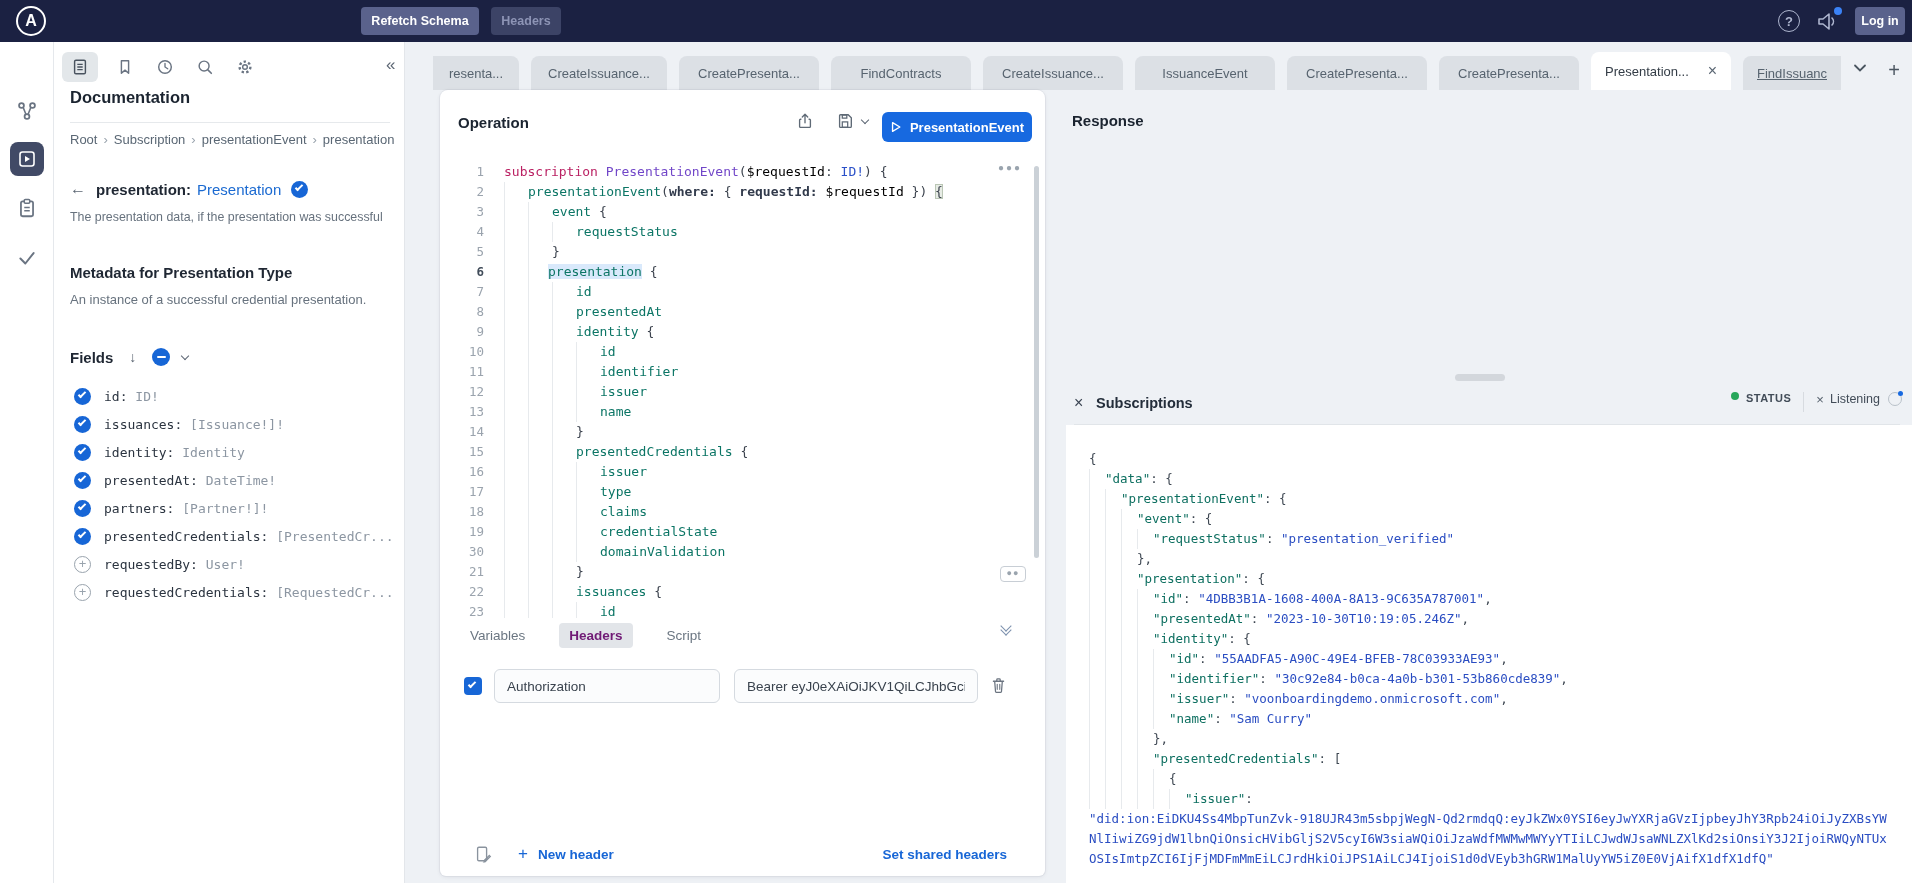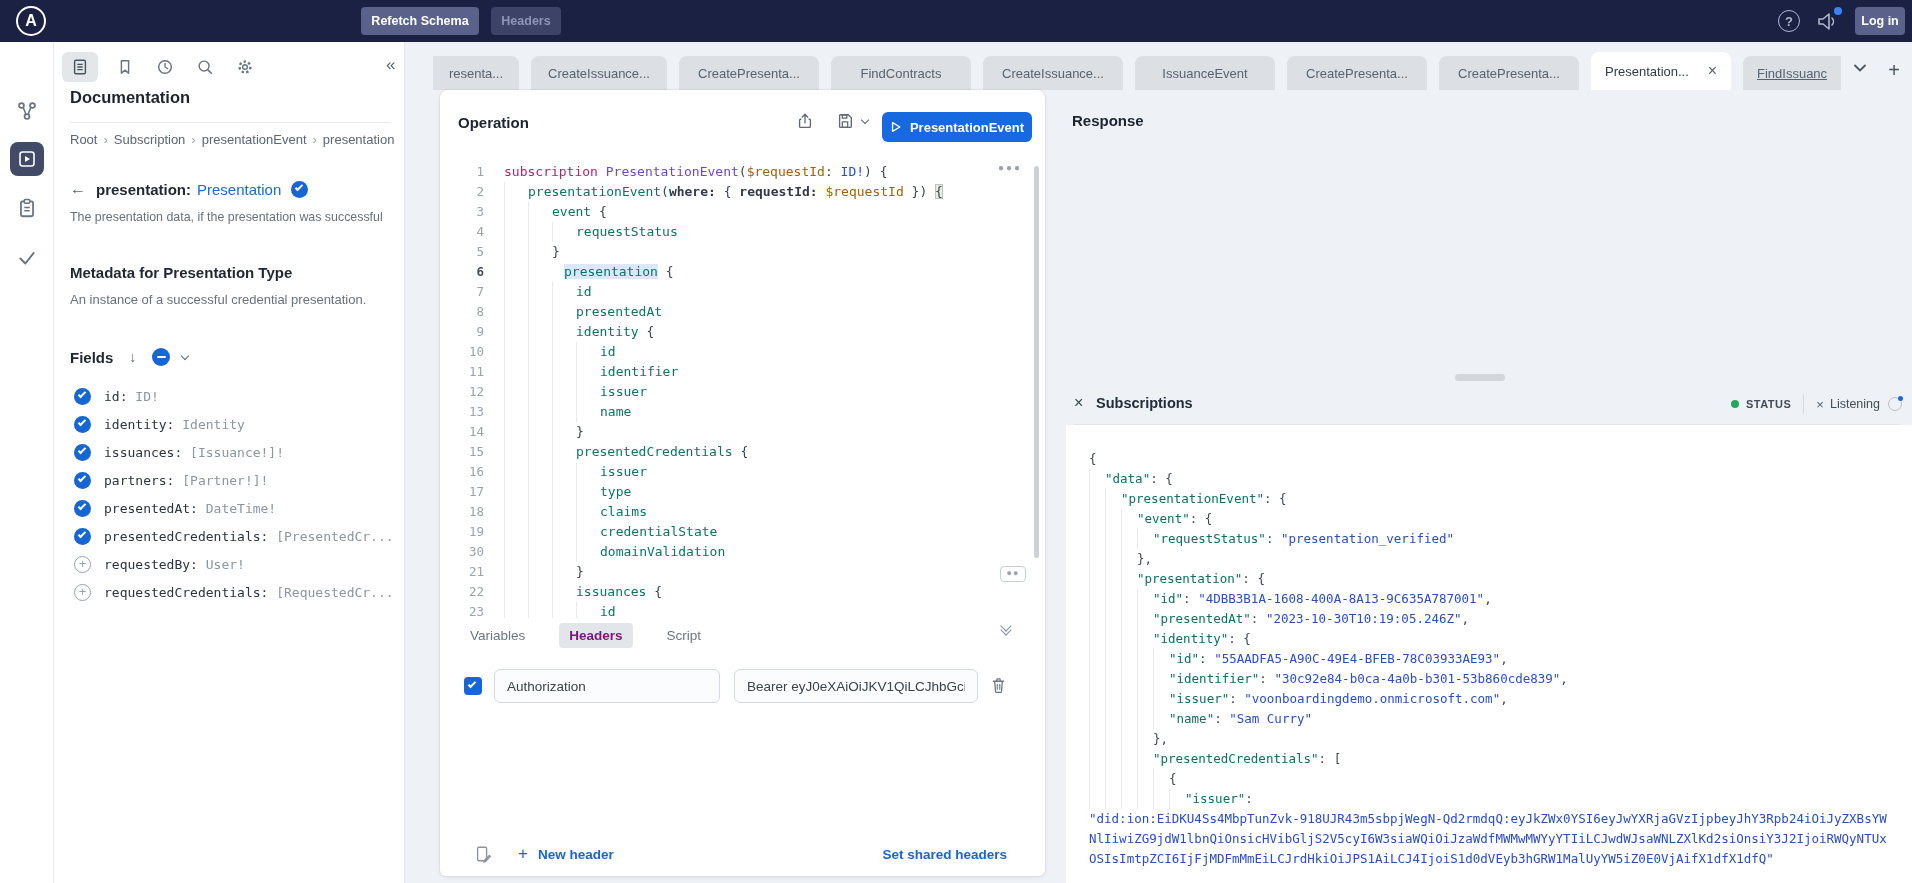--- a/index.html
+++ b/index.html
@@ -92,21 +92,21 @@
   .code-viewport { position:absolute; left:0; top:66px; width:605px; height:462px; overflow:hidden; font-family:"DejaVu Sans Mono", monospace; font-size:13px; }
   .code-lines { padding-top:6px; }
   .cl { display:flex; height:20px; line-height:20px; }
   .cl .ln { width:44px; text-align:right; color:#9aa3ad; font-size:12.5px; flex:none; }
   .cl .ln.active { color:#414c5a; font-weight:bold; }
   .cl .ct { position:relative; margin-left:20px; flex:1; }
   .guide { position:absolute; top:0; bottom:0; border-left:1px solid #e7eaed; }
   .codetxt { white-space:pre; display:block; }
   .tk-kw { color:#ba2163; }
   .tk-op { color:#7146c8; }
-  .tk-va { color:#a16207; }
+  .tk-va { color:#000000; }
   .tk-ty { color:#2a50c8; }
   .tk-pu { color:#3c434e; }
   .tk-fi { color:#0b7565; }
   .tk-ar { color:#323b4c; font-weight:bold; }
   .tk-se { color:#0b7565; background:#d9e9fb; }
   .tk-bm { color:#3c434e; background:#e7ece5; box-shadow:inset 0 0 0 1px #bac6b5; }
   .ellipsis-menu { position:absolute; left:558px; top:72px; color:#9aa4ae; font-size:10px; letter-spacing:2px; }
   .widget-pill { position:absolute; left:560px; top:476px; width:26px; height:16px; border:1px solid #c8ced5; border-radius:4px;
           color:#9aa4ae; font-size:9px; letter-spacing:1px; text-align:center; line-height:13px; }
   .op-scrollbar { position:absolute; left:594px; top:76px; width:5px; height:392px; background:#cbd1d7; border-radius:3px; }
@@ -128,21 +128,21 @@
   .newheader { margin-left:26px; color:#1766d6; font-size:13.5px; font-weight:bold; display:flex; align-items:center; cursor:pointer; }
   .newheader .plus { font-size:17px; font-weight:normal; margin-right:10px; }
   .sharedheaders { position:absolute; right:38px; color:#1766d6; font-size:13.5px; font-weight:bold; cursor:pointer; }
 
   
   .response-title { position:absolute; left:1072px; top:112px; font-size:15px; font-weight:bold; color:#1b2430; }
   .splitter { position:absolute; left:1455px; top:374px; width:50px; height:7px; background:#d3d7dc; border-radius:4px; cursor:row-resize; }
   .subs-bar { position:absolute; left:1066px; top:388px; width:846px; height:36px; }
   .subs-close { position:absolute; left:8px; top:6px; font-size:16px; color:#3a4452; cursor:pointer; }
   .subs-title { position:absolute; left:30px; top:7px; font-size:14.5px; font-weight:bold; color:#232d3a; }
-  .subs-right { position:absolute; right:10px; top:4px; display:flex; align-items:center; height:24px; }
+  .subs-right { position:absolute; right:10px; top:4px; display:flex; height:24px; }
   .status-dot { width:8px; height:8px; border-radius:50%; background:#27a65a; margin-right:7px; }
   .status-lbl { font-size:11px; font-weight:bold; letter-spacing:.5px; color:#424c58; }
   .subs-div { width:1px; height:20px; background:#d7dbe0; margin:0 12px; }
   .listen-x { font-size:13px; color:#55606c; margin-right:6px; }
   .listen-lbl { font-size:12.5px; color:#424c58; }
   .spinner { position:relative; width:14px; height:14px; border:1.5px solid #b9c1c9; border-radius:50%; margin-left:8px; }
   .spinner i { position:absolute; right:-2px; top:-2px; width:5px; height:5px; border-radius:50%; background:#1769e0; }
   .subs-rule { position:absolute; left:1074px; top:424px; width:826px; border-top:1px solid #e1e5e9; }
   .json-area { position:absolute; left:1066px; top:425px; width:846px; height:458px; background:#fff; overflow:hidden;
           font-family:"DejaVu Sans Mono", monospace; font-size:12.5px; }
@@ -269,39 +269,39 @@
         <div class="frow">
           <span class="badge-check">
             <i class="ck"></i>
           </span>
           <span class="ftxt"><span>id: </span><span class="ftt">ID!</span></span>
         </div>
         <div class="frow">
           <span class="badge-check">
             <i class="ck"></i>
           </span>
-          <span class="ftxt"><span>identity: </span><span class="ftt">Identity</span></span>
+          <span class="ftxt"><span>issuances: </span><span class="ftt">[Issuance!]!</span></span>
         </div>
         <div class="frow">
           <span class="badge-check">
             <i class="ck"></i>
           </span>
-          <span class="ftxt"><span>issuances: </span><span class="ftt">[Issuance!]!</span></span>
+          <span class="ftxt"><span>identity: </span><span class="ftt">Identity</span></span>
+        </div>
+        <div class="frow">
+          <span class="badge-check">
+            <i class="ck"></i>
+          </span>
+          <span class="ftxt"><span>presentedAt: </span><span class="ftt">DateTime!</span></span>
         </div>
         <div class="frow">
           <span class="badge-check">
             <i class="ck"></i>
           </span>
           <span class="ftxt"><span>partners: </span><span class="ftt">[Partner!]!</span></span>
-        </div>
-        <div class="frow">
-          <span class="badge-check">
-            <i class="ck"></i>
-          </span>
-          <span class="ftxt"><span>presentedAt: </span><span class="ftt">DateTime!</span></span>
         </div>
         <div class="frow">
           <span class="badge-check">
             <i class="ck"></i>
           </span>
           <span class="ftxt"><span>presentedCredentials: </span><span class="ftt">[PresentedCr...</span></span>
         </div>
         <div class="frow">
           <span class="plus-circle">+</span>
           <span class="ftxt"><span>requestedBy: </span><span class="ftt">User!</span></span>
@@ -416,21 +416,21 @@
               <span class="guide" style="left: 0px;"></span>
               <span class="guide" style="left: 24px;"></span>
               <span class="codetxt" style="padding-left: 48px;"><span class="tk-pu">}</span></span>
             </div>
           </div>
           <div class="cl">
             <span class="ln active">6</span>
             <div class="ct">
               <span class="guide" style="left: 0px;"></span>
               <span class="guide" style="left: 24px;"></span>
-              <span class="codetxt" style="padding-left: 60px;"><span class="tk-se">presentation</span><span class="tk-pl"> </span><span class="tk-pu">{</span></span>
+              <span class="codetxt" style="padding-left: 44px;"><span class="tk-se">presentation</span><span class="tk-pl"> </span><span class="tk-pu">{</span></span>
             </div>
           </div>
           <div class="cl">
             <span class="ln">7</span>
             <div class="ct">
               <span class="guide" style="left: 0px;"></span>
               <span class="guide" style="left: 24px;"></span>
               <span class="guide" style="left: 48px;"></span>
               <span class="codetxt" style="padding-left: 72px;"><span class="tk-fi">id</span></span>
             </div>

